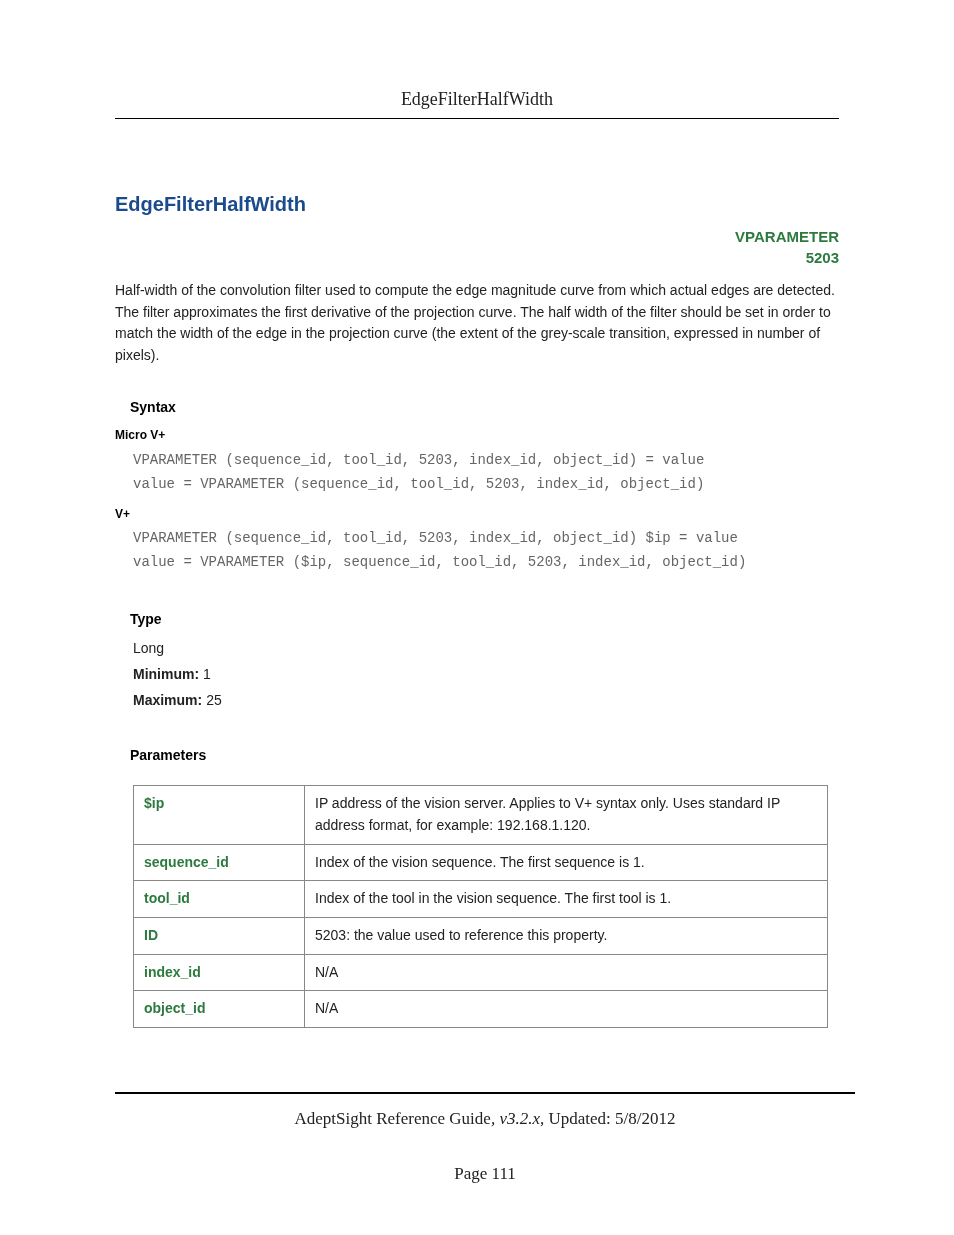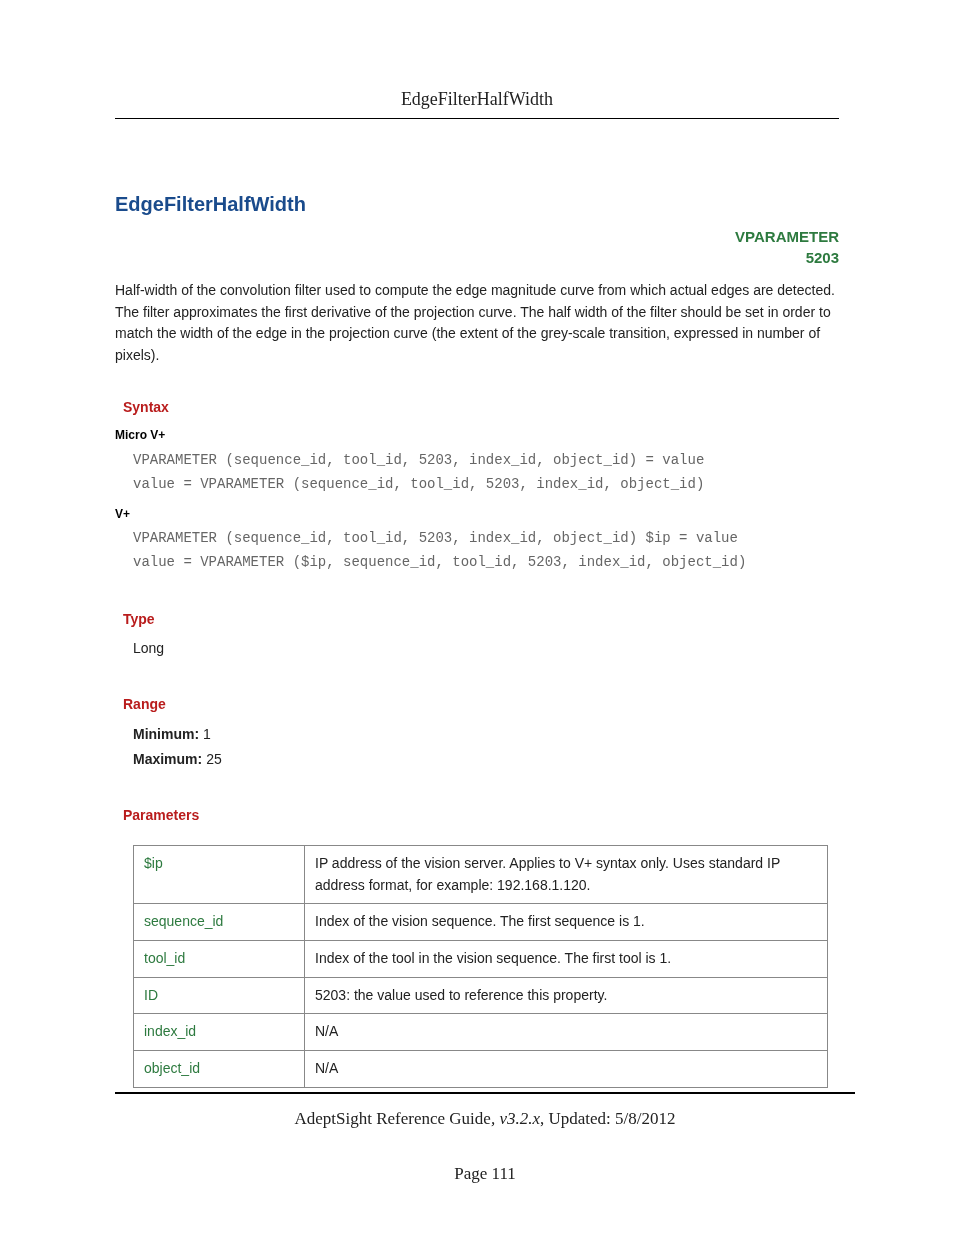--- a/index.html
+++ b/index.html
@@ -41,22 +41,22 @@
     font-size: 15px;
     line-height: 1.4;
     margin-bottom: 12px;
   }
   p.description {
     margin: 0 0 30px 0;
   }
   h2.section {
     font-size: 14px;
     font-weight: bold;
-    color: #b91c1c;
-    margin: 22px 0 8px 8px;
+    color: #000000;
+    margin: 22px 0 8px 15px;
   }
   h3.subhead {
     font-size: 12px;
     font-weight: bold;
     color: #000000;
     margin: 8px 0 4px 0;
   }
   .code {
     font-family: "Courier New", monospace;
     color: #666;
@@ -79,20 +79,21 @@
   }
   table.params td {
     border: 1px solid #888;
     padding: 7px 10px;
     vertical-align: top;
     font-size: 14px;
   }
   table.params td.pname {
     width: 150px;
     color: #2d7a3f;
+    font-weight: bold;
   }
   .footer {
     position: absolute;
     bottom: 48px;
     left: 115px;
     right: 99px;
   }
   .footer-rule {
     border: none;
     border-top: 2px solid #000;
@@ -134,21 +135,20 @@
   <div class="code">VPARAMETER (sequence_id, tool_id, 5203, index_id, object_id) = value
 value = VPARAMETER (sequence_id, tool_id, 5203, index_id, object_id)</div>
 
   <h3 class="subhead">V+</h3>
   <div class="code">VPARAMETER (sequence_id, tool_id, 5203, index_id, object_id) $ip = value
 value = VPARAMETER ($ip, sequence_id, tool_id, 5203, index_id, object_id)</div>
 
   <h2 class="section" style="margin-top:34px">Type</h2>
   <div class="indent">Long</div>
 
-  <h2 class="section" style="margin-top:34px">Range</h2>
   <div class="kv-line">
     <b>Minimum:</b>
     <span>1</span>
   </div>
   <div class="kv-line">
     <b>Maximum:</b>
     <span>25</span>
   </div>
 
   <h2 class="section" style="margin-top:34px">Parameters</h2>

